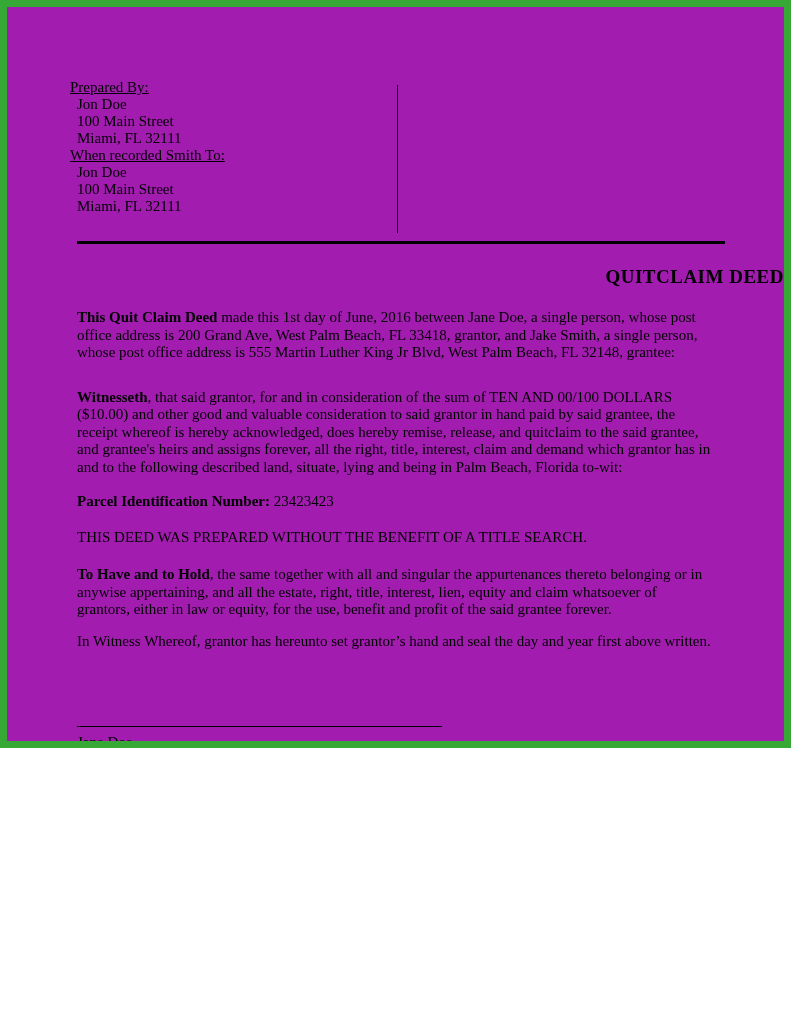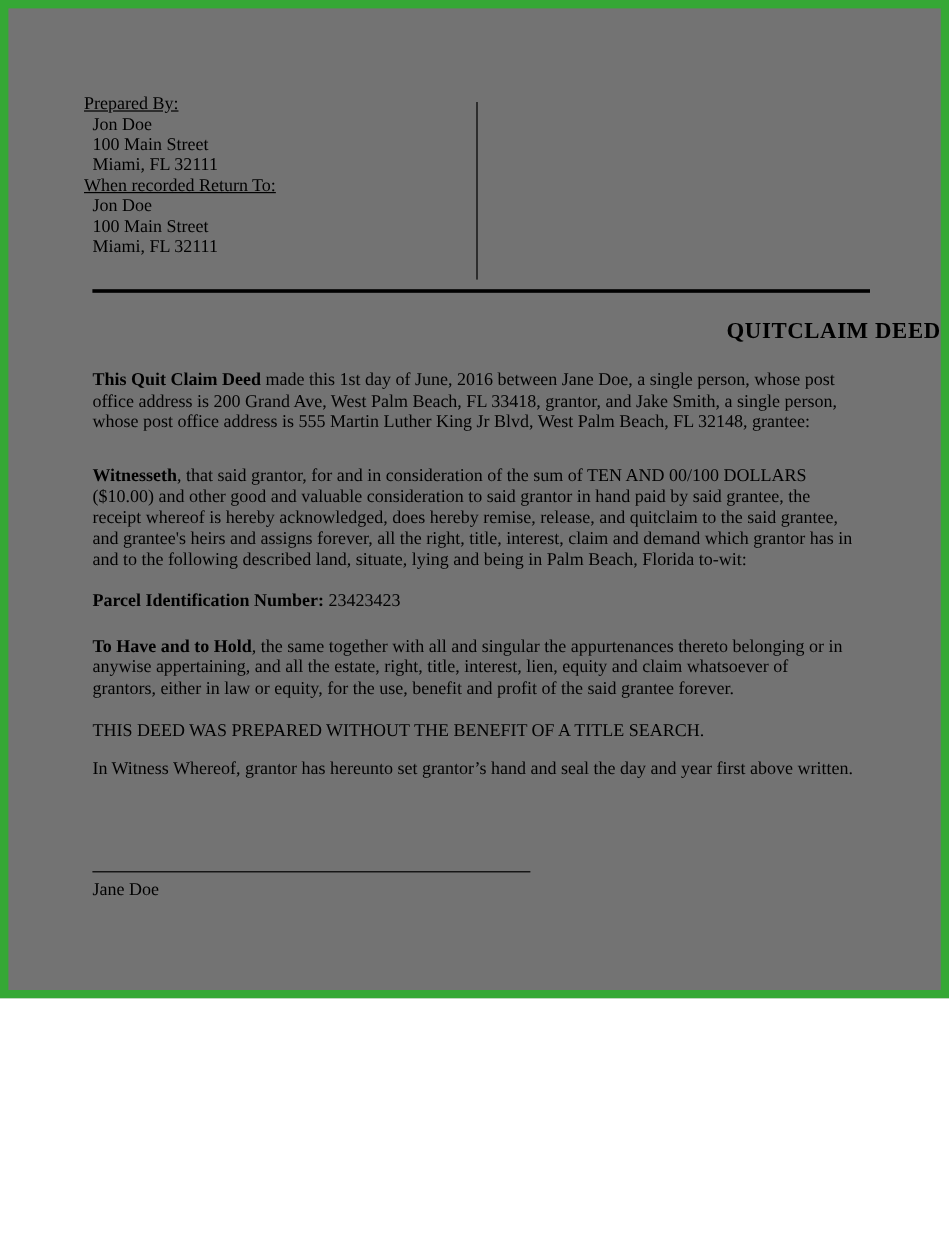--- a/index.html
+++ b/index.html
@@ -5,24 +5,24 @@
   html, body {
     margin: 0;
     padding: 0;
     background: #ffffff;
     font-family: "Liberation Serif", "DejaVu Serif", serif;
     color: #000000;
   }
   .page {
     position: relative;
     width: 791px;
-    height: 832px;
+    height: 748px;
     box-sizing: border-box;
     border: 7px solid #701a75;
-    background: #737373;
+    background: #a21caf;
     overflow: hidden;
   }
   .header-block {
     position: relative;
     margin: 72px 0 0 63px;
     height: 152px;
     font-size: 15px;
     line-height: 17px;
   }
   .addr-label {
@@ -91,42 +91,42 @@
 </head>
 <body>
 
 <div class="page" style="border-color: rgb(53, 168, 53);">
 
   <div class="header-block">
     <div class="addr-label">Prepared By:</div>
     <div class="addr-line">Jon Doe</div>
     <div class="addr-line">100 Main Street</div>
     <div class="addr-line">Miami, FL 32111</div>
-    <div class="addr-label">When recorded Return To:</div>
+    <div class="addr-label">When recorded Smith To:</div>
     <div class="addr-line">Jon Doe</div>
     <div class="addr-line">100 Main Street</div>
     <div class="addr-line">Miami, FL 32111</div>
     <div class="vline"></div>
   </div>
 
   <div class="hrule"></div>
 
 
   <div class="deed-title">QUITCLAIM DEED</div>
 
   <p class="para intro"><strong>This Quit Claim Deed</strong><span> made this 1st day of June, 2016 between Jane Doe, a single person, whose post office address is 200 Grand Ave, West Palm Beach, FL 33418, grantor, and Jake Smith, a single person, whose post office address is 555 Martin Luther King Jr Blvd, West Palm Beach, FL 32148, grantee:</span></p>
 
 
   <p class="para witnesseth-para"><strong>Witnesseth</strong><span>, that said grantor, for and in consideration of the sum of TEN AND 00/100 DOLLARS ($10.00) and other good and valuable consideration to said grantor in hand paid by said grantee, the receipt whereof is hereby acknowledged, does hereby remise, release, and quitclaim to the said grantee, and grantee's heirs and assigns forever, all the right, title, interest, claim and demand which grantor has in and to the following described land, situate, lying and being in Palm Beach, Florida to-wit:</span></p>
 
 
   <p class="para parcel-line"><strong>Parcel Identification Number:</strong><span> 23423423</span></p>
 
+  <p class="para caps-line">THIS DEED WAS PREPARED WITHOUT THE BENEFIT OF A TITLE SEARCH.</p>
+
   <p class="para tohave-para"><strong>To Have and to Hold</strong><span>, the same together with all and singular the appurtenances thereto belonging or in anywise appertaining, and all the estate, right, title, interest, lien, equity and claim whatsoever of grantors, either in law or equity, for the use, benefit and profit of the said grantee forever.</span></p>
-
-  <p class="para caps-line">THIS DEED WAS PREPARED WITHOUT THE BENEFIT OF A TITLE SEARCH.</p>
 
   <p class="para witness-para">In Witness Whereof, grantor has hereunto set grantor’s hand and seal the day and year first above written.</p>
 
   <div class="sig-line"></div>
   <div class="sig-name">Jane Doe</div>
 
 </div>
 
 </body></html>

